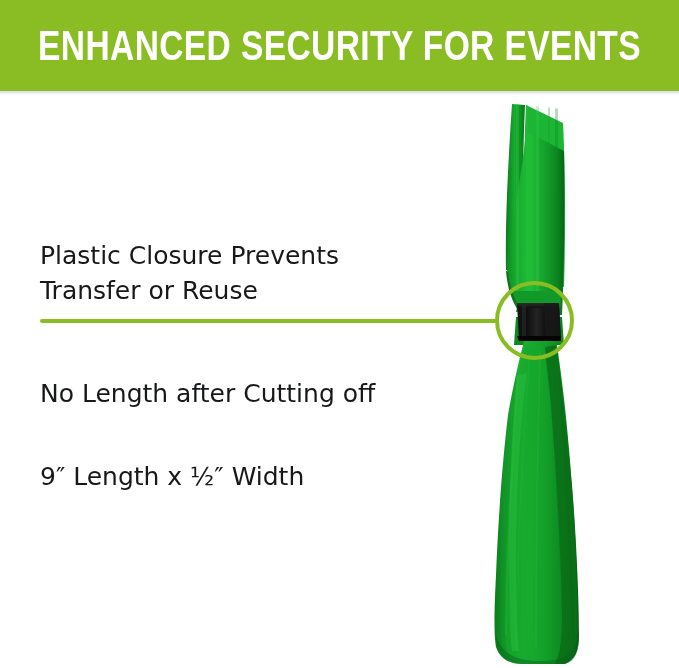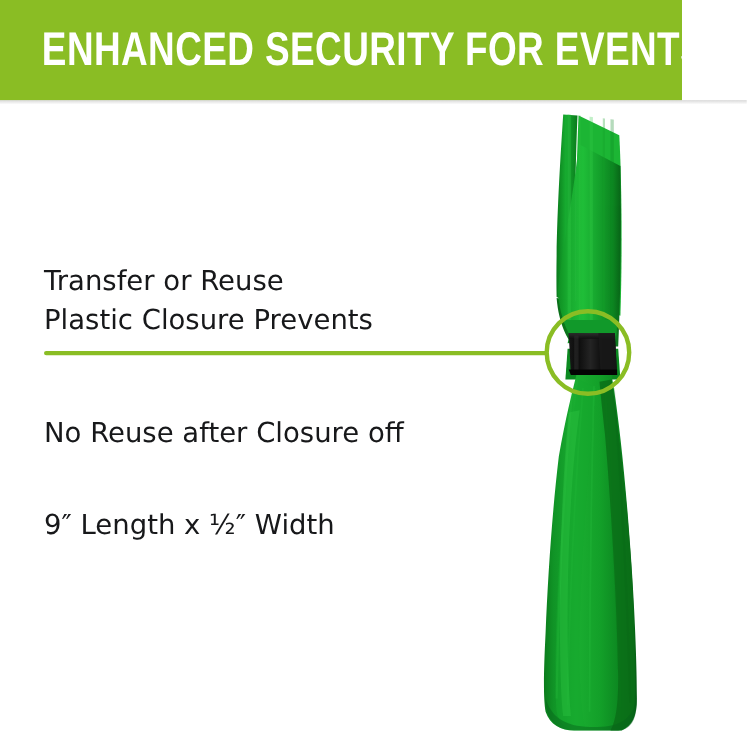--- a/index.html
+++ b/index.html
@@ -19,21 +19,21 @@
     height: 668px;
     background: #ffffff;
     overflow: hidden;
   }
 
   
   .banner {
     position: absolute;
     left: 0;
     top: 0;
-    width: 620px;
+    width: 679px;
     height: 91px;
     background: #8ABD24;
     box-sizing: border-box;
   }
   .banner-title {
     position: absolute;
     left: 0;
     top: 0;
     width: 679px;
     height: 91px;
@@ -267,21 +267,21 @@
       <path d="M 36 540 C 36 560, 46 569, 62 569 L 105 569 C 116 566, 119 556, 119 540
                C 114 562, 100 566, 80 566 C 58 566, 42 560, 36 540 Z" fill="#07611A" opacity="0.45"></path>
     </svg>
   </div>
 
   <div class="leader-line"></div>
 
   <div class="highlight-circle"></div>
 
   <div class="callout-block">
+    <div class="callout-line">Plastic Closure Prevents</div>
     <div class="callout-line">Transfer or Reuse</div>
-    <div class="callout-line">Plastic Closure Prevents</div>
   </div>
 
-  <div class="feature-line first">No Reuse after Closure off</div>
+  <div class="feature-line first">No Length after Cutting off</div>
 
   <div class="feature-line second">9″ Length x ½″  Width</div>
 
 </div>
 
 </body></html>

